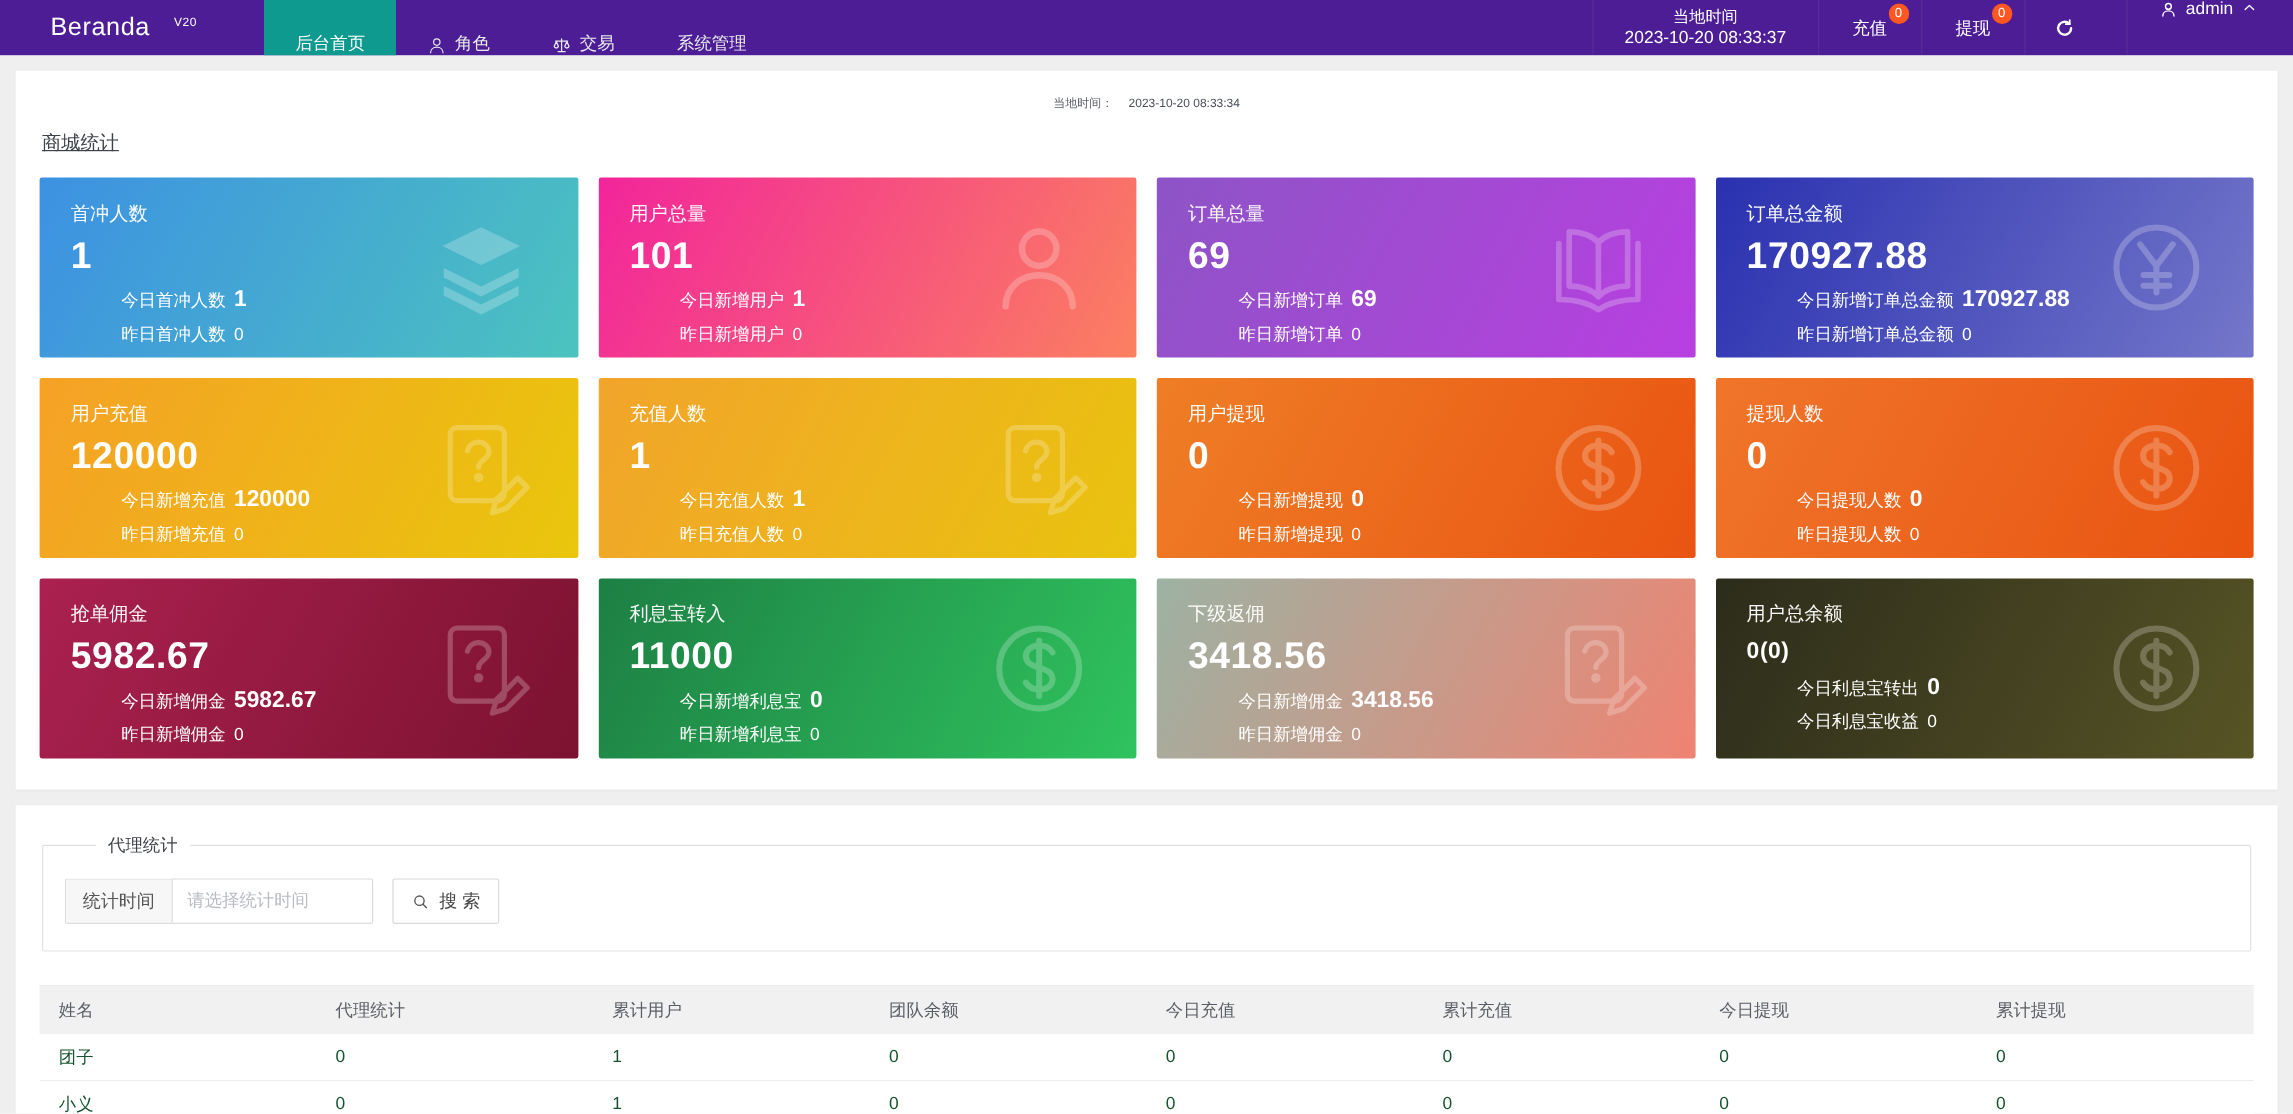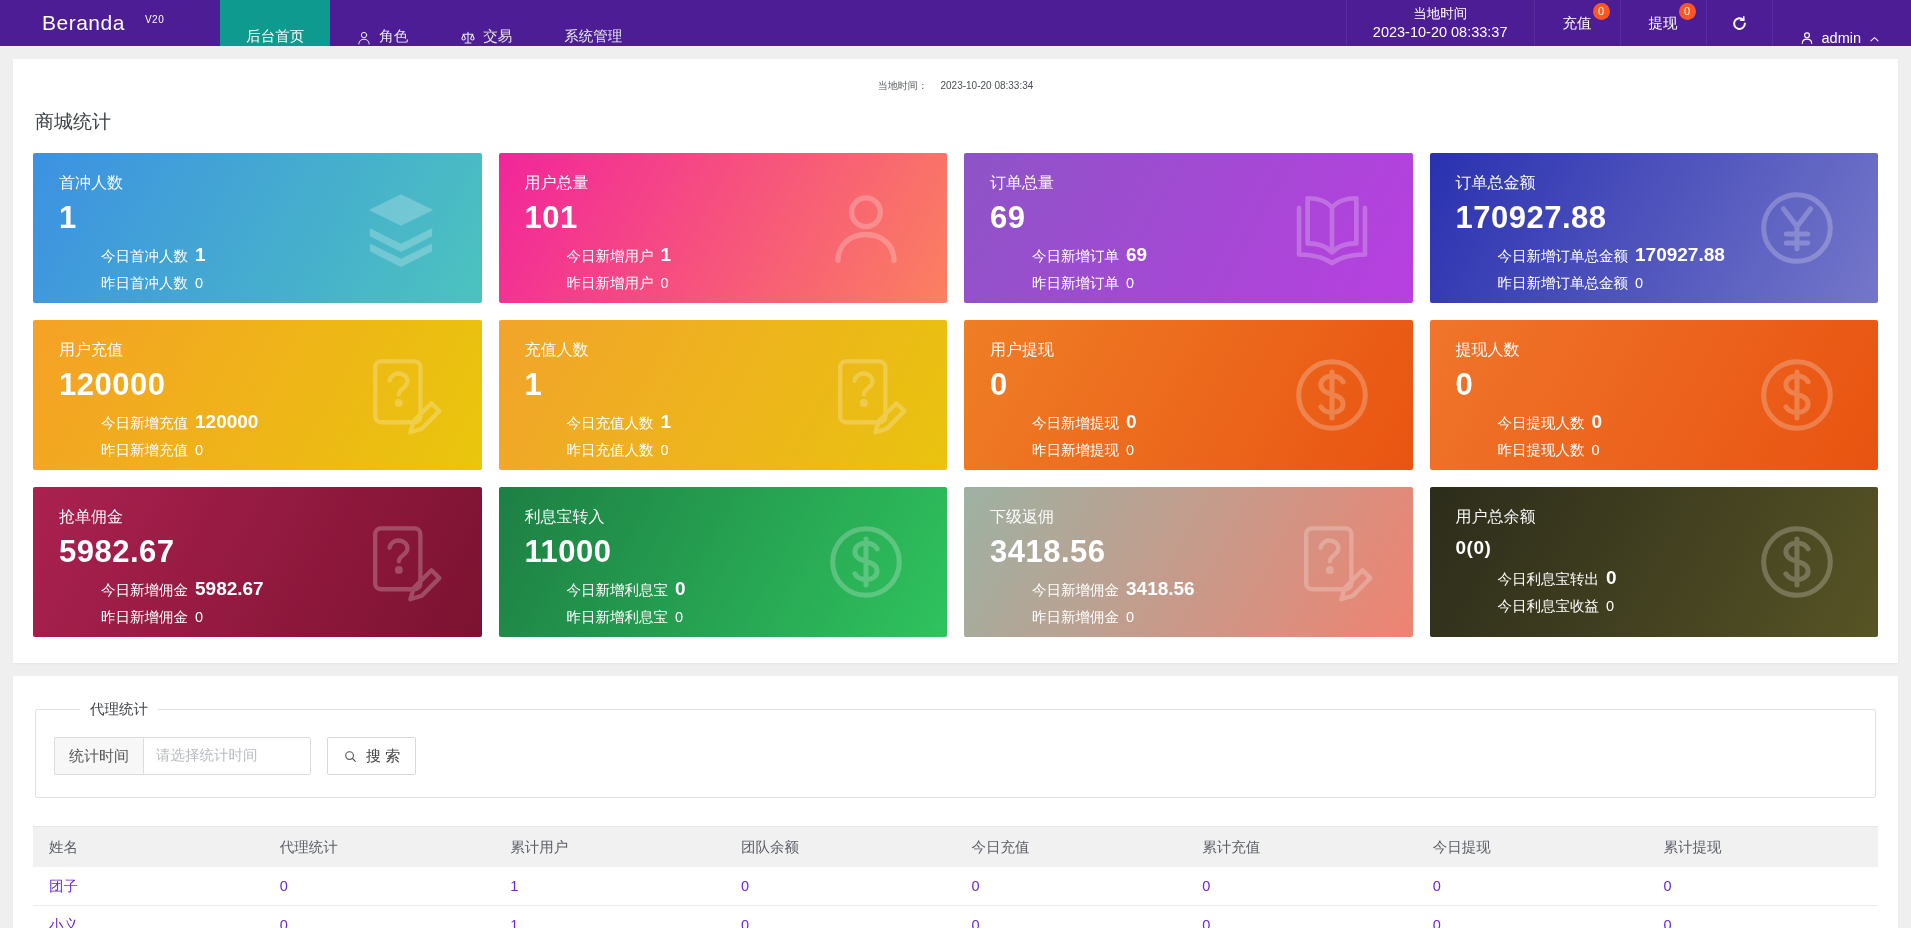--- a/index.html
+++ b/index.html
@@ -29,49 +29,49 @@
   .admin-block svg { width:100%; height:100%; }
   .chev { width:13px !important; height:13px !important; opacity:.95; }
 
   
   .panel { background:#fff; margin:13px 13px 0; box-shadow:0 1px 2px rgba(0,0,0,.04); }
   .panel-1 { padding-bottom:26px; }
   .panel-2 { padding:24px 20px 40px; height:360px; }
 
   .time-line { text-align:center; padding:20px 0 12px; font-size:10px; color:#5a5e66; }
   .time-line .v { margin-left:10px; color:#4a4e57; }
-  .stats-title { font-size:19px; color:#3d4148; margin:4px 0 18px 22px; }
+  .stats-title { font-size:16px; color:#3d4148; margin:4px 0 18px 22px;text-decoration:underline; }
 
   
   .cards-grid { display:grid; grid-template-columns:repeat(4,1fr); gap:17px; margin:0 20px; }
   .card { position:relative; height:150px; border-radius:2px; color:#fff; padding:20px 26px; overflow:hidden; }
   .card-title { font-size:16px; font-weight:400; opacity:.97; }
   .card-value { font-size:31px; font-weight:700; margin-top:6px; letter-spacing:.5px; }
   .card-value.small { font-size:19px; margin-top:9px; }
   .card-line { font-size:14.5px; margin-top:8px; display:flex; align-items:baseline;margin-left:42px; }
   .card-line .num { font-size:19px; font-weight:700; margin-left:7px; }
   .card-icon { position:absolute; right:38px; top:50%; transform:translateY(-50%); width:86px; height:86px; opacity:.23; }
   .card-icon svg { width:100%; height:100%; }
 
   
   fieldset.agent-box { border:1px solid #e1e1e1; border-radius:2px; padding:18px 18px 22px; margin:0 2px; }
   fieldset.agent-box legend { margin-left:26px; padding:0 10px; font-size:14.5px; color:#3d4148; }
   .filter-row { display:flex; align-items:center; }
   .filter-label { height:38px; display:flex; align-items:center; padding:0 14px; border:1px solid #dcdcdc; border-right:none; background:#f7f7f7; font-size:15px; color:#555; border-radius:2px 0 0 2px; }
-  .filter-input { height:38px; width:168px; border:1px solid #dcdcdc; padding:4px 12px; font-size:14.5px; color:#333; outline:none; border-radius:0 2px 2px 0; font-family:Liberation Mono, monospace; }
+  .filter-input { height:38px; width:168px; border:1px solid #dcdcdc; padding:4px 12px; font-size:14.5px; color:#333; outline:none; border-radius:0 2px 2px 0; font-family:Liberation Sans, sans-serif; }
   .filter-input::placeholder { color:#b8bcc2; }
   .search-btn { height:38px; margin-left:16px; padding:0 15px; background:#fff; border:1px solid #d9d9d9; border-radius:2px; display:flex; align-items:center; gap:8px; font-size:15px; color:#444; cursor:pointer; font-family:inherit; }
   .search-btn svg { width:15px; height:15px; }
 
   
   .agent-table { margin-top:28px; border-top:1px solid #e7e7e7; }
   .t-head { display:grid; grid-template-columns:repeat(8,1fr); background:#f1f1f1; height:40px; align-items:center; }
   .t-head > div { padding-left:16px; font-size:14.5px; color:#5a5e66; font-weight:400; }
   .t-row { display:grid; grid-template-columns:repeat(8,1fr); height:39px; align-items:center; border-bottom:1px solid #ececec; background:#fff; }
-  .t-row > div { padding-left:16px; font-size:14.5px; color:#6d28d9; }
+  .t-row > div { padding-left:16px; font-size:14.5px; color:#14532d; }
 </style>
 </head>
 <body>
 
 <div class="navbar">
   <div class="brand">
     <span>Beranda</span>
       <sup>V20</sup>
   </div>
   <div class="nav-menu" id="nav-menu">
@@ -117,21 +117,21 @@
       <span class="badge">0</span>
     </div>
     <div class="refresh-block">
       <span style="display:inline-flex;">
         <svg viewBox="0 0 24 24" fill="none" stroke="#fff" stroke-width="2.8" stroke-linecap="round">
             <path d="M19.6 12a7.6 7.6 0 1 1-2.1-5.2"></path>
             <path d="M18 2.6v4.6h-4.6" stroke-width="2.2"></path>
           </svg>
       </span>
     </div>
-    <div class="admin-block" style="display:flex;align-items:flex-end;">
+    <div class="admin-block" style="display:flex;align-items:flex-start;margin-left:19px;">
       <span class="nico">
         <svg viewBox="0 0 24 24" fill="none" stroke="#fff" stroke-width="1.8" stroke-linecap="round">
             <circle cx="12" cy="8" r="3.6"></circle>
             <path d="M5 20c0-3.9 3.1-6.4 7-6.4s7 2.5 7 6.4"></path>
           </svg>
       </span>
       <span>admin</span>
       <span class="nico chev">
         <svg viewBox="0 0 24 24" fill="none" stroke="#fff" stroke-width="2.2" stroke-linecap="round" stroke-linejoin="round">
             <path d="M5.5 14.5L12 8.5l6.5 6"></path>

